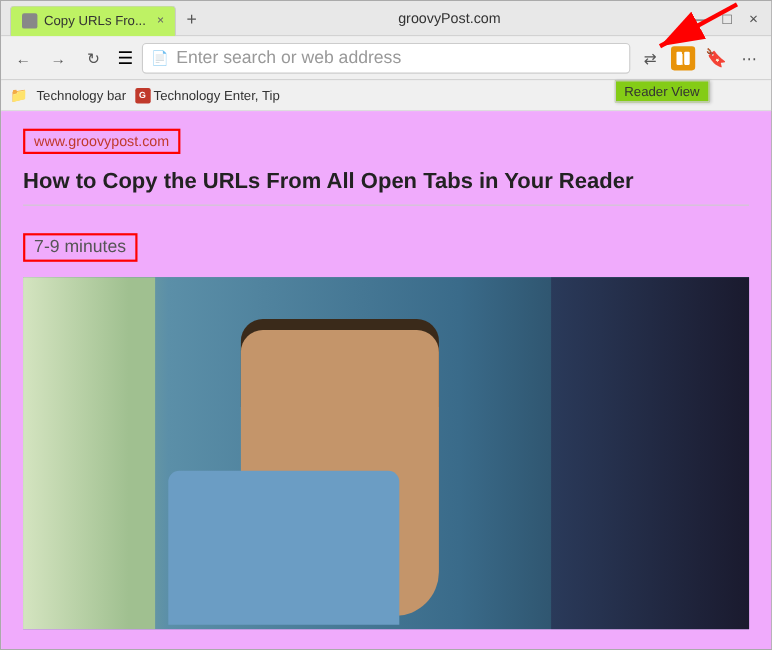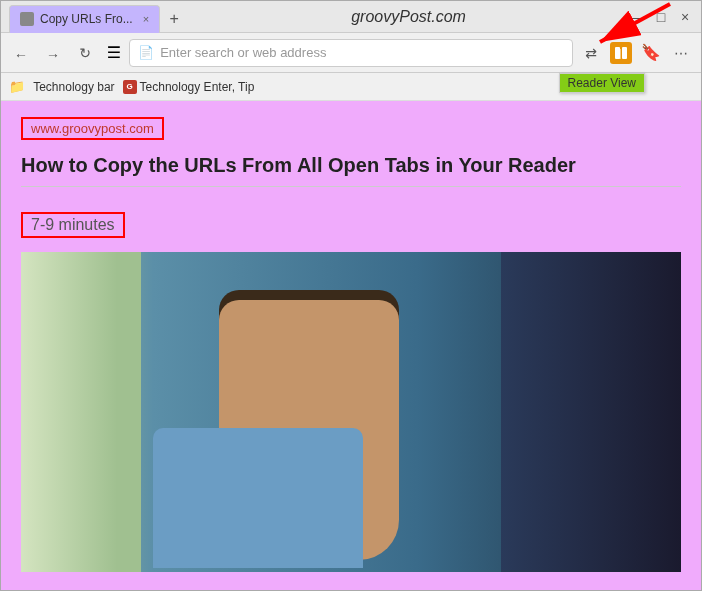--- a/index.html
+++ b/index.html
@@ -4,37 +4,37 @@
   <style>
     * { margin: 0; padding: 0; box-sizing: border-box; }
     body { width: 702px; height: 591px; overflow: hidden; font-family: 'Segoe UI', Arial, sans-serif; background: #f0f0f0; }
 
     
     .browser-window { width: 702px; height: 591px; display: flex; flex-direction: column; border: 1px solid #aaa; background: #f0f0f0; }
 
     
     .title-bar { height: 32px; background: #e8e8e8; display: flex; align-items: center; padding: 0 8px; border-bottom: 1px solid #ccc; }
     .tab-bar { display: flex; align-items: flex-end; height: 32px; }
-    .tab { display: flex; align-items: center; height: 28px; background: #c4b5fd; border: 1px solid #ccc; border-bottom: none; border-radius: 4px 4px 0 0; padding: 0 10px; font-size: 12px; color: #333; max-width: 180px; gap: 6px; }
+    .tab { display: flex; align-items: center; height: 28px; background: #bef264; border: 1px solid #ccc; border-bottom: none; border-radius: 4px 4px 0 0; padding: 0 10px; font-size: 12px; color: #333; max-width: 180px; gap: 6px; }
     .tab-icon { width: 14px; height: 14px; background: #888; border-radius: 2px; flex-shrink: 0; }
     .tab-title { white-space: nowrap; overflow: hidden; text-overflow: ellipsis; font-size: 12px; }
     .tab-close { font-size: 11px; color: #666; cursor: pointer; margin-left: 4px; }
     .new-tab { width: 28px; height: 28px; display: flex; align-items: center; justify-content: center; font-size: 16px; color: #555; cursor: pointer; }
-    .title-center { flex: 1; text-align: center; font-size: 16px; color: #333; font-style: italic; }
+    .title-center { flex: 1; text-align: center; font-size: 13px; color: #333; }
     .title-controls { display: flex; gap: 8px; align-items: center; }
     .title-btn { width: 16px; height: 16px; font-size: 14px; color: #555; display: flex; align-items: center; justify-content: center; cursor: pointer; }
     .title-btn-close { color: #555; }
 
     
     .toolbar { height: 40px; background: #f0f0f0; display: flex; align-items: center; padding: 4px 6px; gap: 4px; border-bottom: 1px solid #ccc; }
     .nav-btn { width: 28px; height: 28px; display: flex; align-items: center; justify-content: center; font-size: 14px; color: #555; cursor: pointer; border-radius: 3px; }
     .sidebar-btn { width: 22px; height: 22px; display: flex; align-items: center; justify-content: center; cursor: pointer; }
     .address-bar { flex: 1; height: 28px; background: #fff; border: 1px solid #ccc; border-radius: 4px; display: flex; align-items: center; padding: 0 8px; gap: 6px; }
     .address-icon { font-size: 13px; color: #888; }
-    .address-text { font-size: 13px; color: #999; flex: 1; }
+    .address-text { font-size: 16px; color: #999; flex: 1; }
     .toolbar-actions { display: flex; align-items: center; gap: 2px; }
     .toolbar-btn { width: 28px; height: 28px; display: flex; align-items: center; justify-content: center; cursor: pointer; border-radius: 3px; font-size: 14px; color: #555; }
     .reader-view-btn { position: relative; }
     .reader-view-icon { width: 22px; height: 22px; background: #e8930a; border-radius: 3px; display: flex; align-items: center; justify-content: center; font-size: 12px; color: white; font-weight: bold; }
     .reader-tooltip { position: absolute; bottom: -26px; right: -10px; background: #84cc16; border: 1px solid #ccc; padding: 2px 8px; font-size: 12px; color: #333; white-space: nowrap; z-index: 10; box-shadow: 1px 1px 3px rgba(0,0,0,0.2); }
 
     
     .bookmarks-bar { height: 28px; background: #f0f0f0; display: flex; align-items: center; padding: 0 8px; gap: 8px; border-bottom: 1px solid #ddd; font-size: 12px; color: #333; }
     .bookmark-icon { color: #b5631a; font-size: 13px; }
     .bookmark-item { display: flex; align-items: center; gap: 3px; cursor: pointer; color: #333; }

